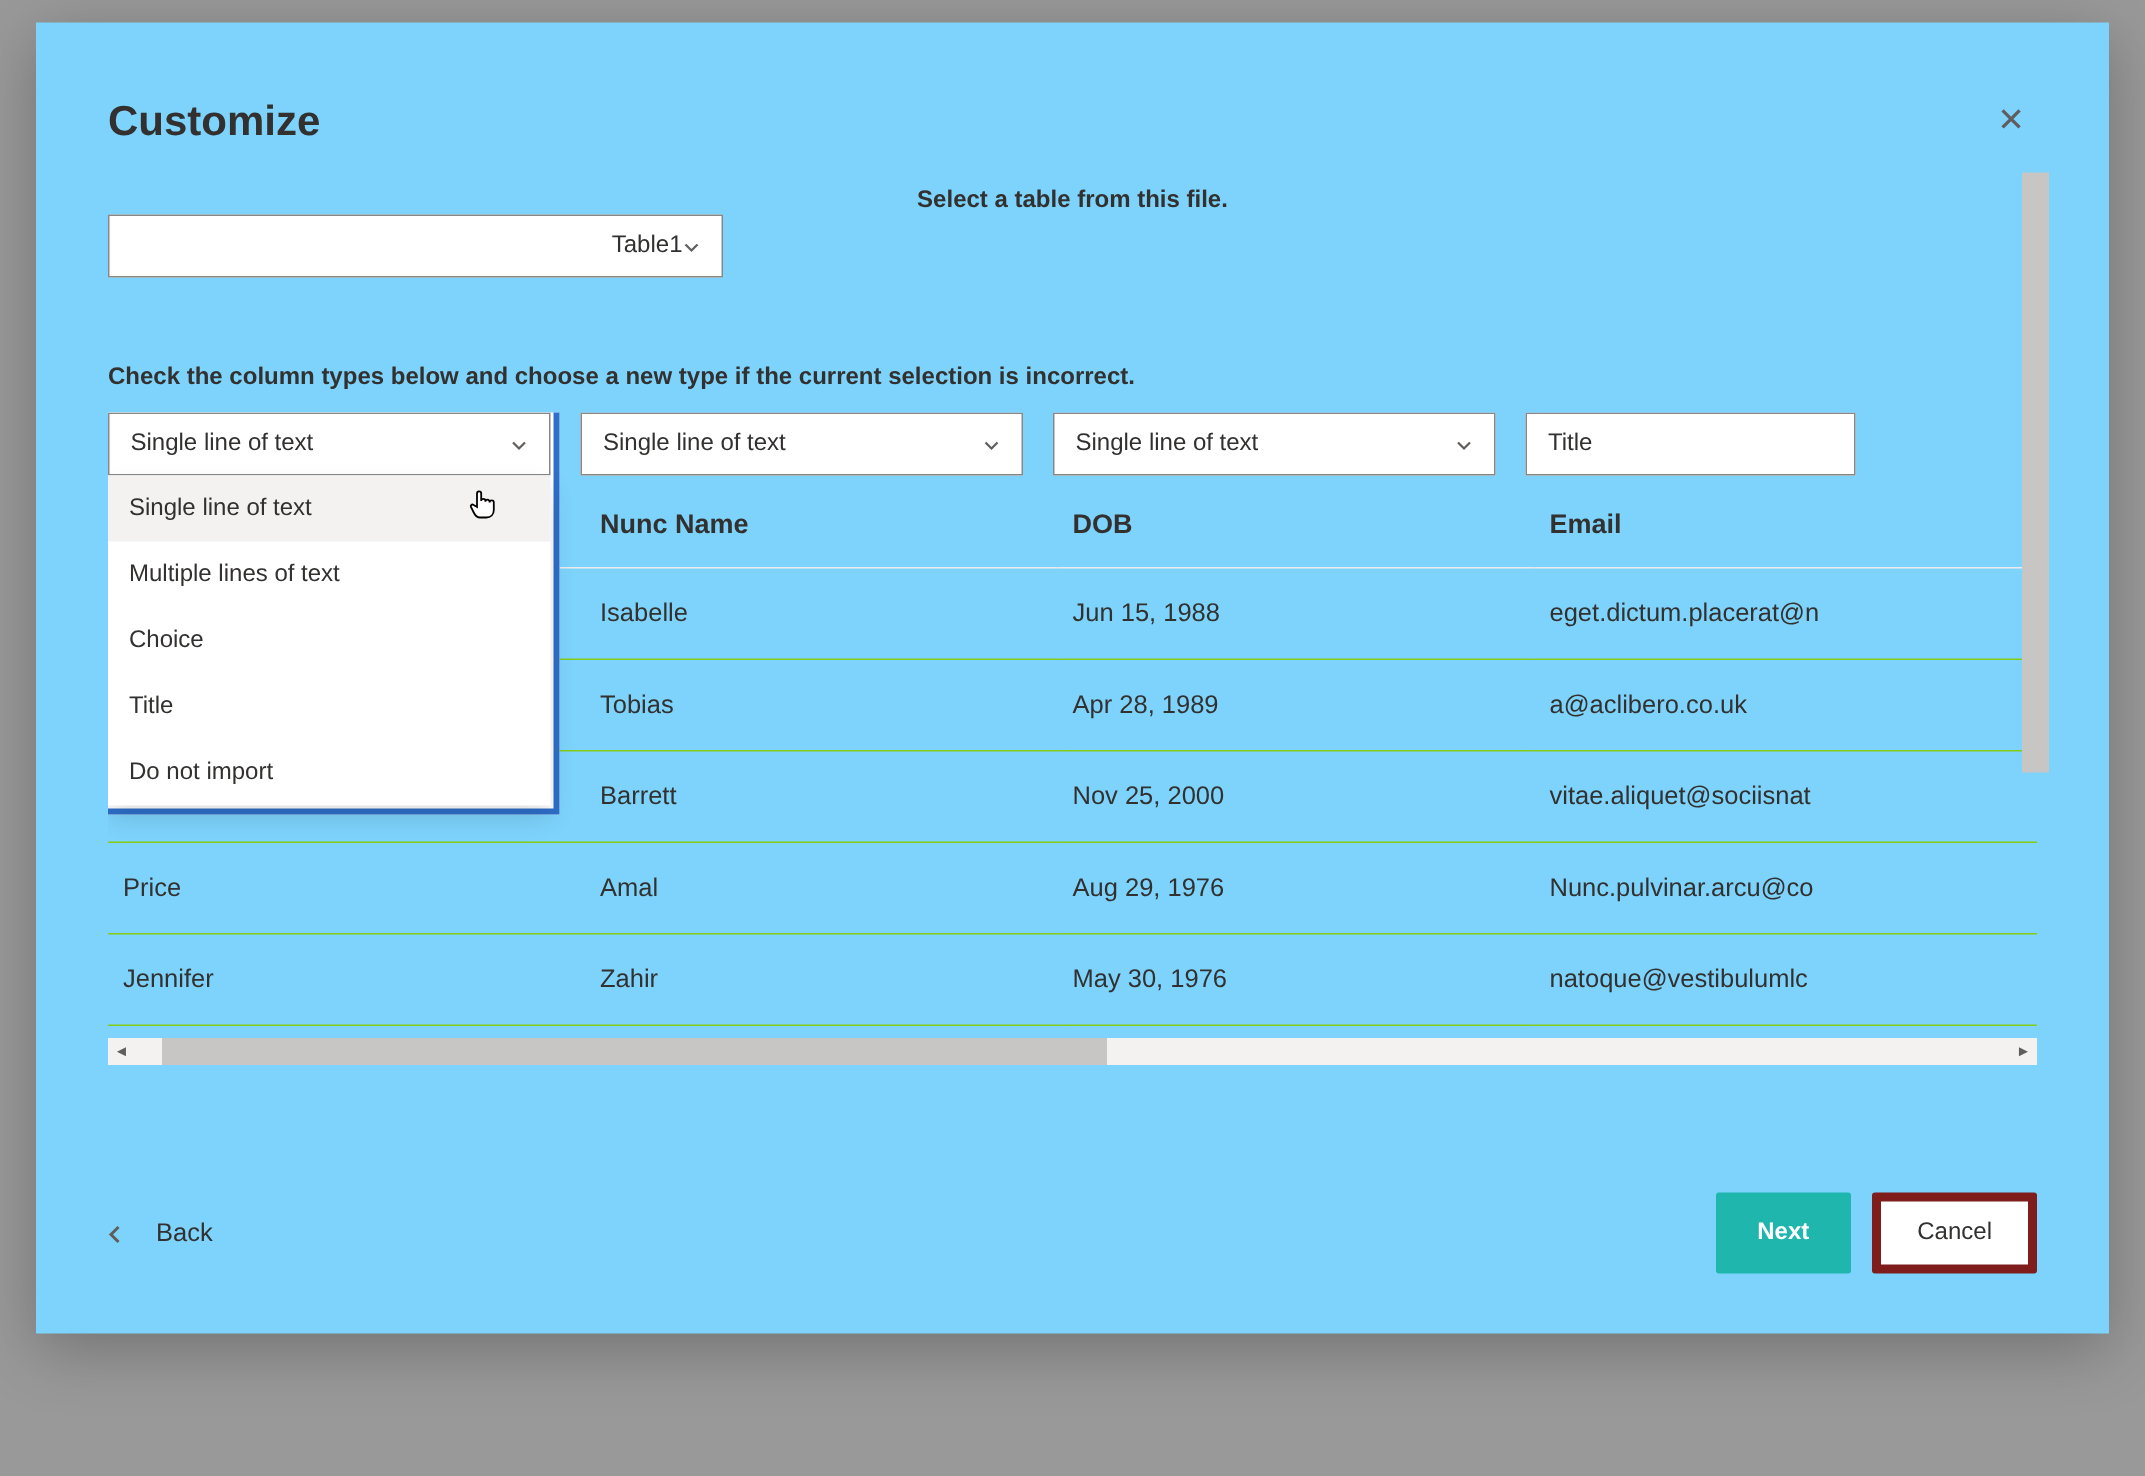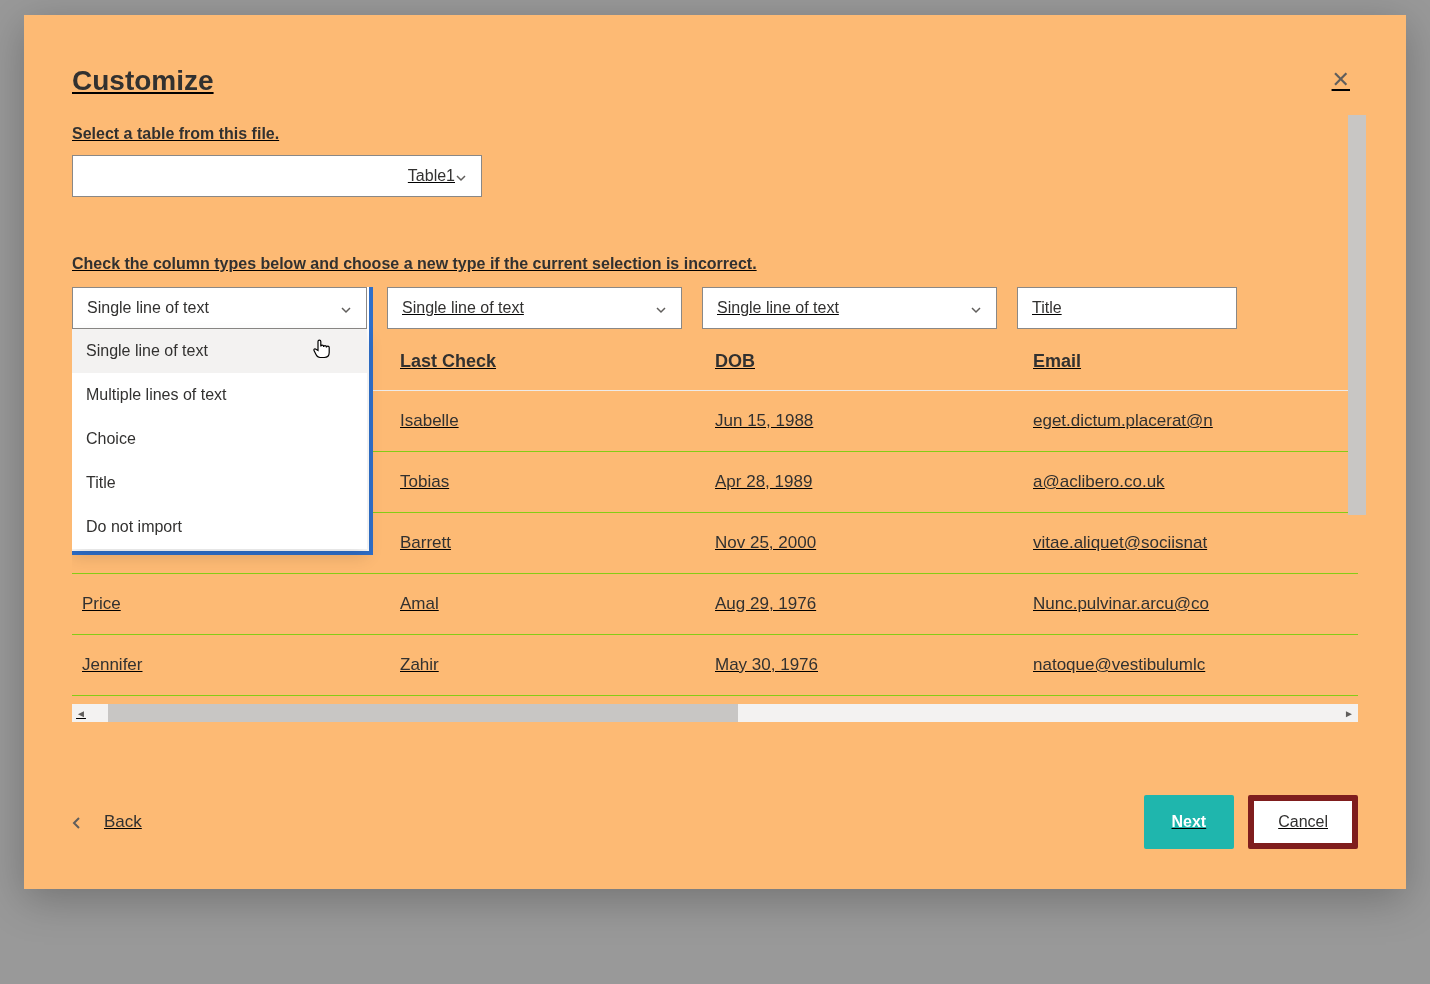--- a/index.html
+++ b/index.html
@@ -14,26 +14,25 @@
       height: 984px;
       position: relative;
       overflow: hidden;
     }
     .modal {
       position: absolute;
       top: 15px;
       left: 24px;
       right: 24px;
       bottom: 95px;
-      background: #fdba74;
+      background: #7dd3fc;
       box-shadow: 0 10px 40px rgba(0,0,0,0.25);
       padding: 50px 48px 40px 48px;
       display: flex;
       flex-direction: column;
-      text-decoration: underline;
     }
     .modal-header {
       display: flex;
       justify-content: space-between;
       align-items: flex-start;
       margin-bottom: 28px;
     }
     .modal-title {
       font-size: 28px;
       font-weight: 600;
@@ -45,22 +44,22 @@
       font-size: 22px;
       color: #605e5c;
       cursor: pointer;
       padding: 4px 8px;
       line-height: 1;
     }
     .select-label {
       font-size: 16px;
       font-weight: 600;
       color: #323130;
-      margin-bottom: 12px;
       display: block;
+      text-align: center;
     }
     .table-select {
       width: 410px;
       height: 42px;
       border: 1px solid #8a8886;
       background: #fff;
       padding: 0 14px;
       font-size: 16px;
       color: #323130;
       display: flex;
@@ -364,21 +363,21 @@
 
       <div class="type-select wider">
         <span>Title</span>
       </div>
     </div>
 
     <table class="data-table">
       <thead>
         <tr>
           <th class="col1"></th>
-          <th class="col2">Last Check</th>
+          <th class="col2">Nunc Name</th>
           <th class="col3">DOB</th>
           <th class="col4">Email</th>
         </tr>
       </thead>
       <tbody>
         <tr>
           <td></td>
           <td>Isabelle</td>
           <td>Jun 15, 1988</td>
           <td>eget.dictum.placerat@n</td>

